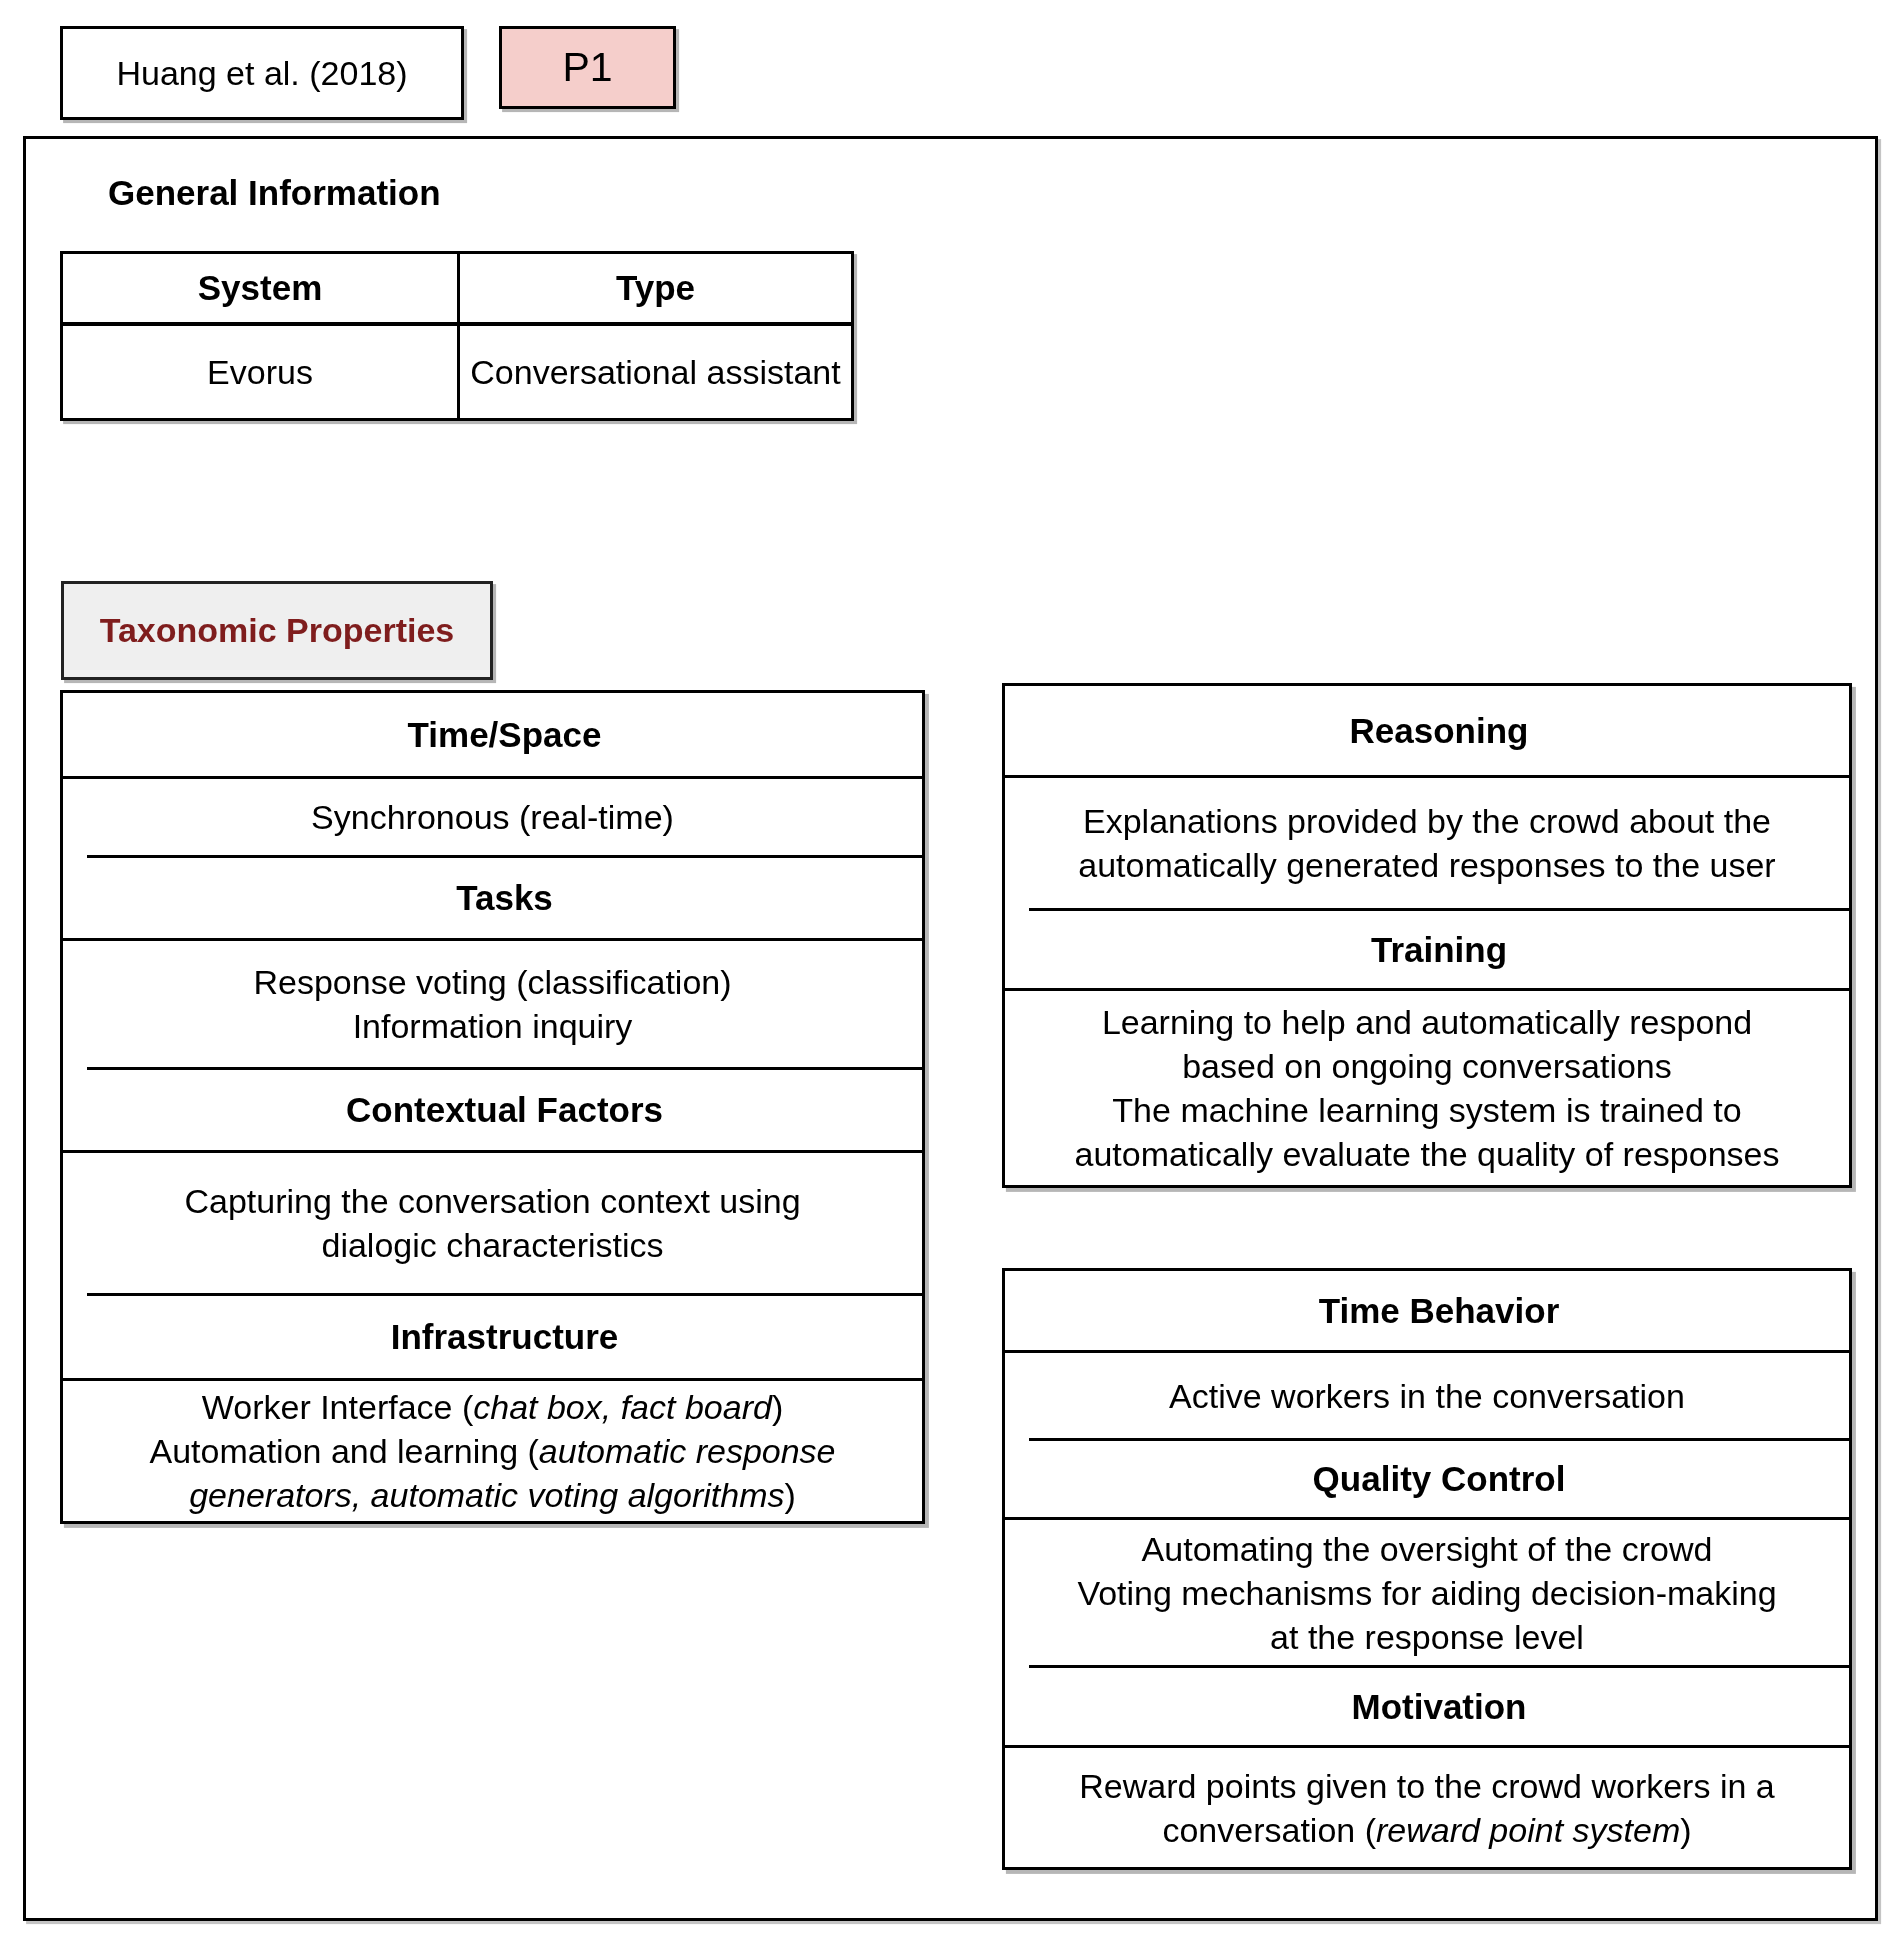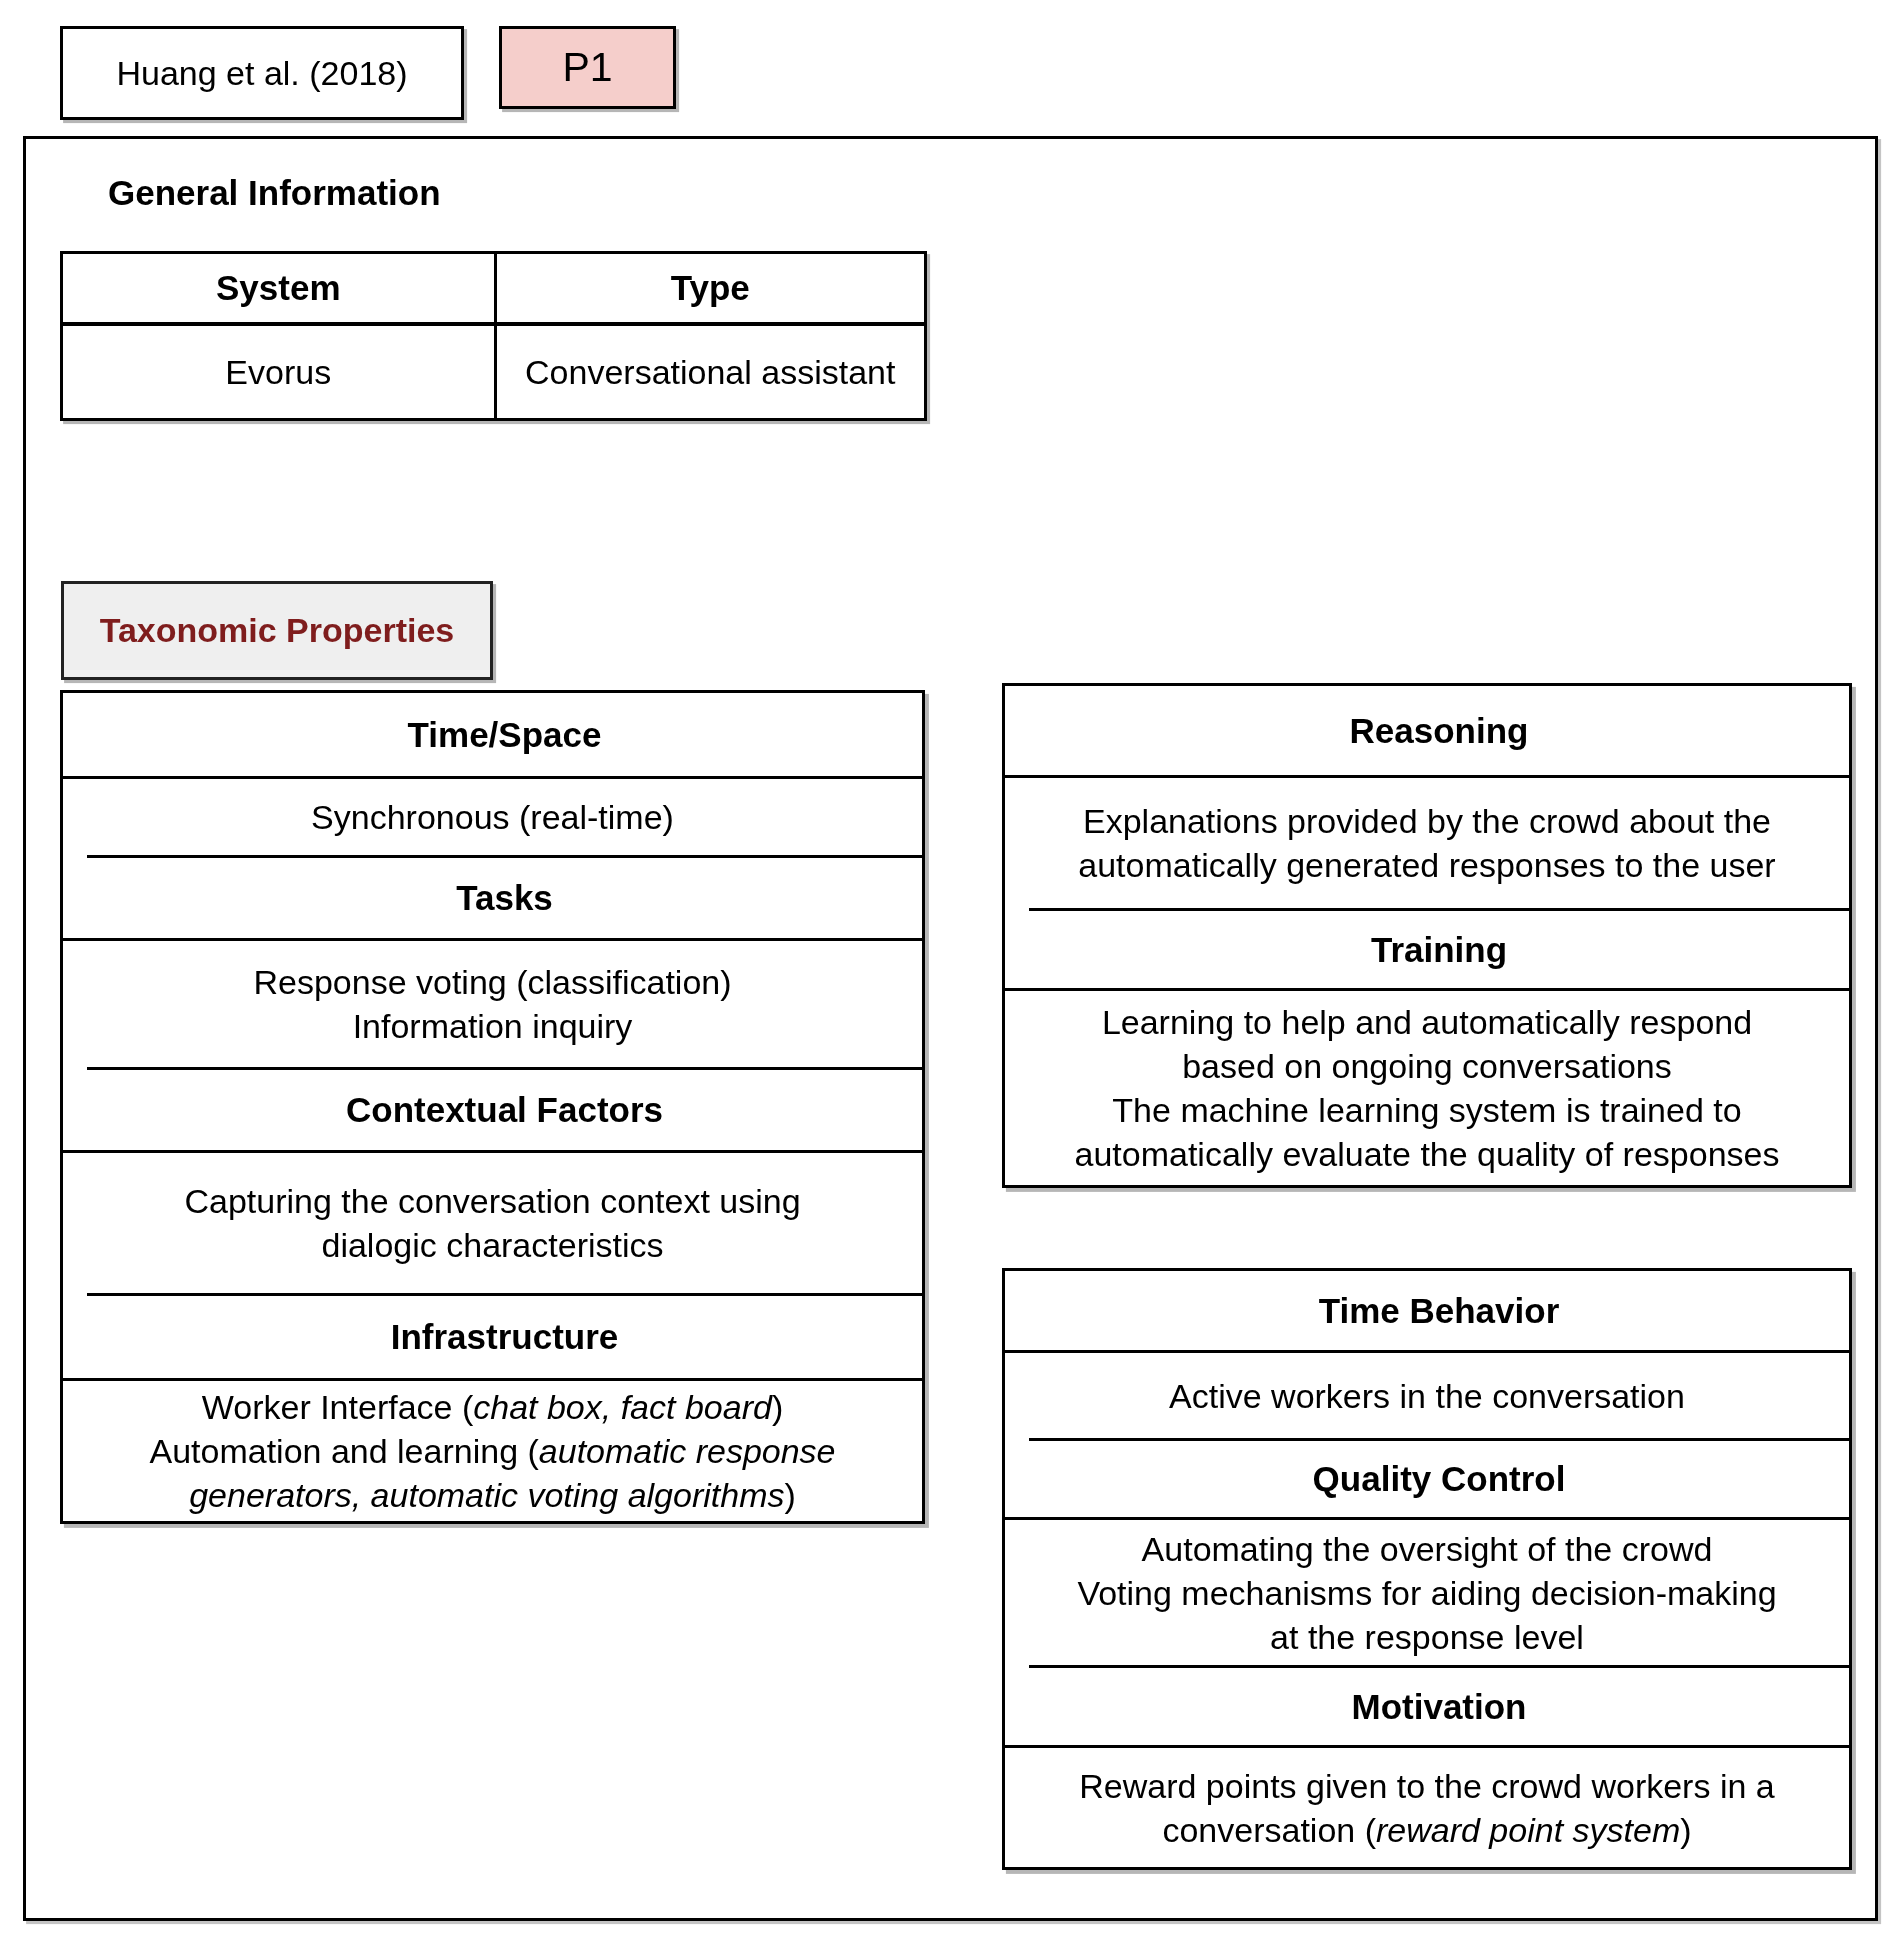--- a/index.html
+++ b/index.html
@@ -23,21 +23,21 @@
   }
   #citation-box { left:60px; top:26px; width:404px; height:94px; font-size:34px; }
   #p1-badge    { left:499px; top:26px; width:177px; height:83px; font-size:41px; background:#f5cecb; }
   #outer-panel { left:23px; top:136px; width:1855px; height:1785px; box-shadow:3.1px 3.1px 0 #c4c4c4; }
   #gi-title {
     position:absolute; left:108px; top:173px;
     font-size:35px; font-weight:bold;
   }
   
   #gi-table {
-    position:absolute; left:60px; top:251px; width:867px;
+    position:absolute; left:60px; top:251px; width:794px;
     box-sizing:border-box; border:3.9px solid #000; background:#fff;
     box-shadow:3.1px 3.1px 0 #b6b6b6;
   }
   #gi-table .trow { display:flex; }
   #gi-table .trow.head { height:68px; border-bottom:4.6px solid #000; }
   #gi-table .trow.body { height:92px; }
   #gi-table .cell {
     box-sizing:border-box; flex:1 1 50%;
     display:flex; align-items:center; justify-content:center;
     font-size:34px; text-align:center;

